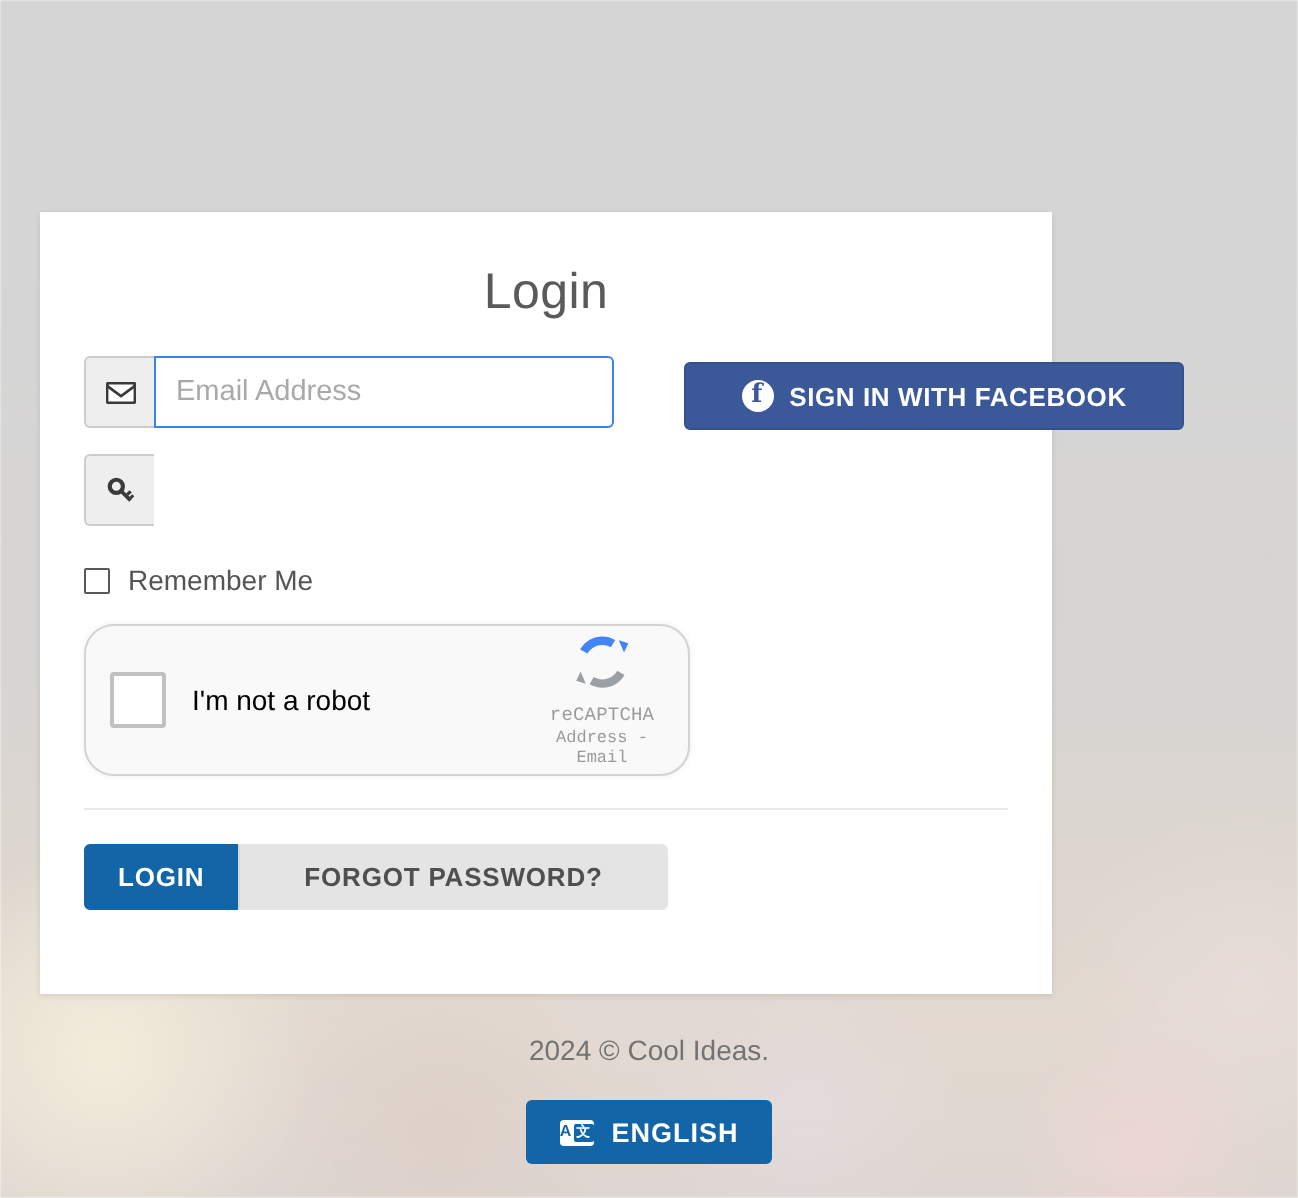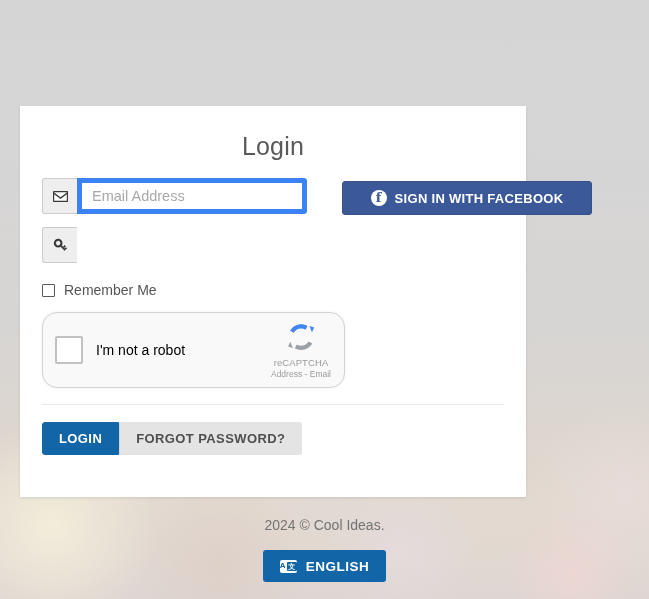--- a/index.html
+++ b/index.html
@@ -148,21 +148,21 @@
     border: 1px solid #ccc;
     border-right: none;
     background: #eeeeee;
     display: flex;
     align-items: center;
     justify-content: center;
     border-radius: 3px 0 0 3px;
   }
   .input-field {
     flex: 1;
-    border: 5px solid #3b82f6;
+    border: 1px solid #3b82f6;
     border-radius: 0 3px 3px 0;
     padding: 0 10px;
     font-size: 14.5px;
     color: #555;
     font-family: "Liberation Sans", sans-serif;
     outline: none;
     background: #fff;
   }
   .input-field::placeholder { color: #a9a9a9; }
 
@@ -243,20 +243,21 @@
     font-size: 14px;
     color: #000;
     font-family: "Liberation Sans", sans-serif;
     flex: 1;
   }
   #rc-brand {
     width: 74px;
     text-align: center;
     margin-right: 6px;
     flex: none;
+    font-family: Liberation Mono, monospace;
   }
   #rc-brand-name {
     font-size: 9.5px;
     color: #9b9b9b;
     letter-spacing: 0.1px;
     margin-top: 1px;
   }
   #rc-brand-links {
     font-size: 8.5px;
     color: #9b9b9b;
@@ -287,21 +288,21 @@
     font-family: "Liberation Sans", sans-serif;
   }
   #forgot-btn {
     background: #e4e4e4;
     border: 1px solid #e4e4e4;
     border-left: 1px solid #d7d7d7;
     color: #4f4f4f;
     font-size: 13px;
     font-weight: 700;
     letter-spacing: 0.4px;
-    padding: 0 16px;
+    padding: 0 32px;
     height: 33px;
     border-radius: 0 3px 3px 0;
     cursor: pointer;
     font-family: "Liberation Sans", sans-serif;
   }
 
   
   #footer {
     position: absolute;
     left: 0; right: 0;

